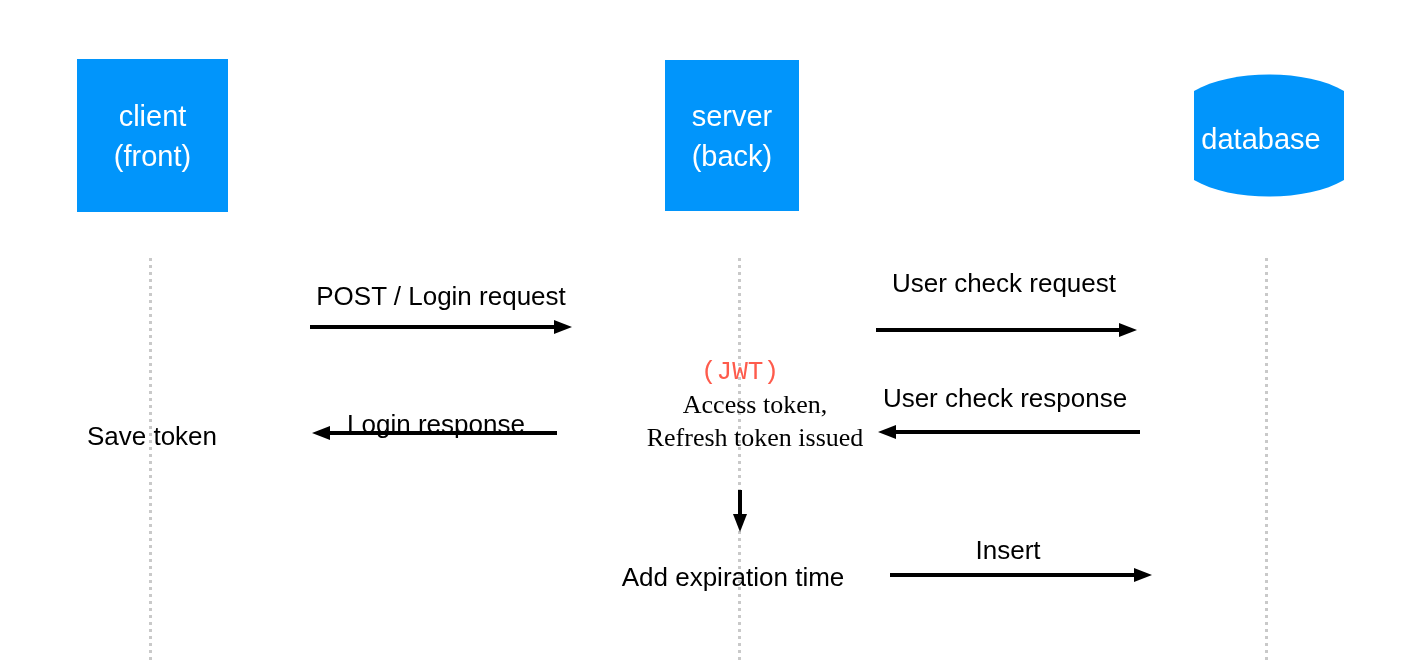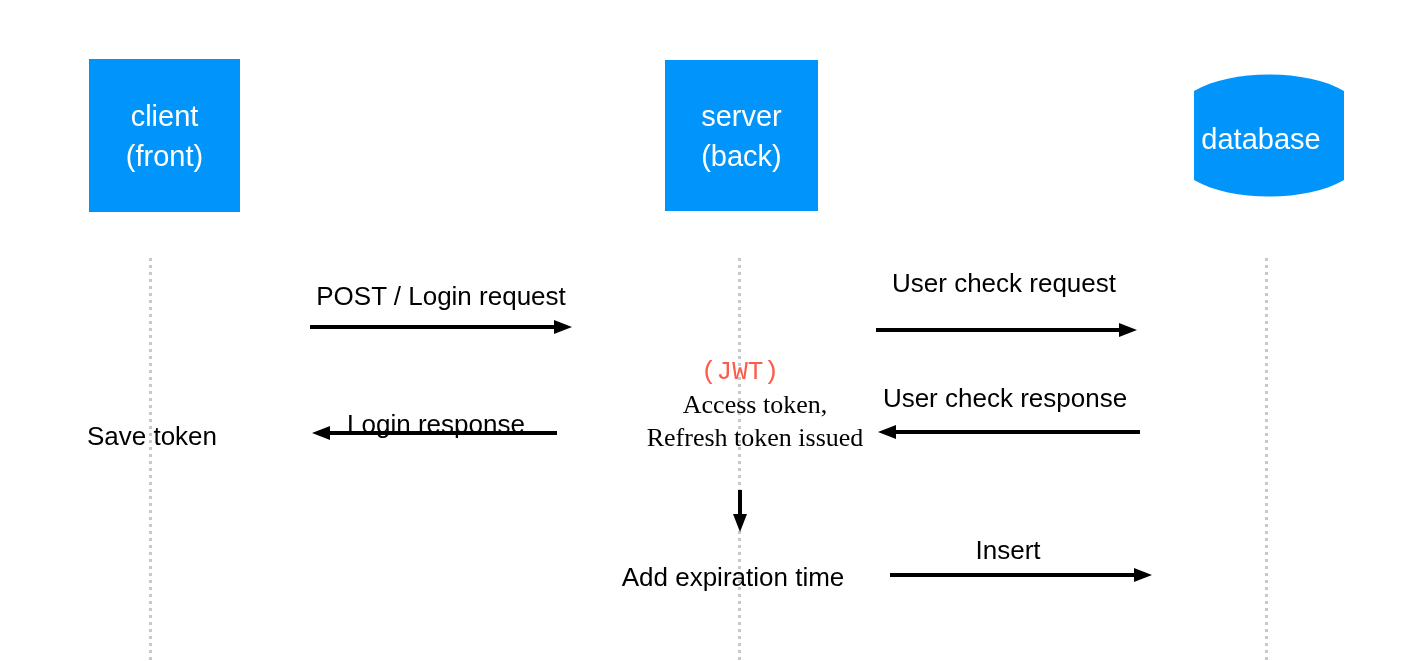--- a/index.html
+++ b/index.html
@@ -43,22 +43,22 @@
     position: absolute;
     background: var(--actor-blue);
     color: #ffffff;
     display: flex;
     align-items: center;
     justify-content: center;
     text-align: center;
     font-size: 29px;
     line-height: 40px;
   }
-  .actor-box.client { left: 77px;  top: 59px; width: 151px; height: 153px; margin-left: 12px; }
-  .actor-box.server { left: 665px; top: 60px; width: 153px; height: 151px; justify-content: center; }
+  .actor-box.client { left: 77px;  top: 59px; width: 151px; height: 153px; }
+  .actor-box.server { left: 665px; top: 60px; width: 134px; height: 151px; justify-content: center; }
   .actor-db {
     position: absolute;
     left: 1193px; top: 68px; width: 152px; height: 135px;
   }
   .actor-db svg { display: block; width: 100%; height: 100%; }
   .db-shape { fill: var(--actor-blue); }
   .actor-db .db-label {
     position: absolute;
     left: 0; right: 16px; top: 56px;
     text-align: center;

